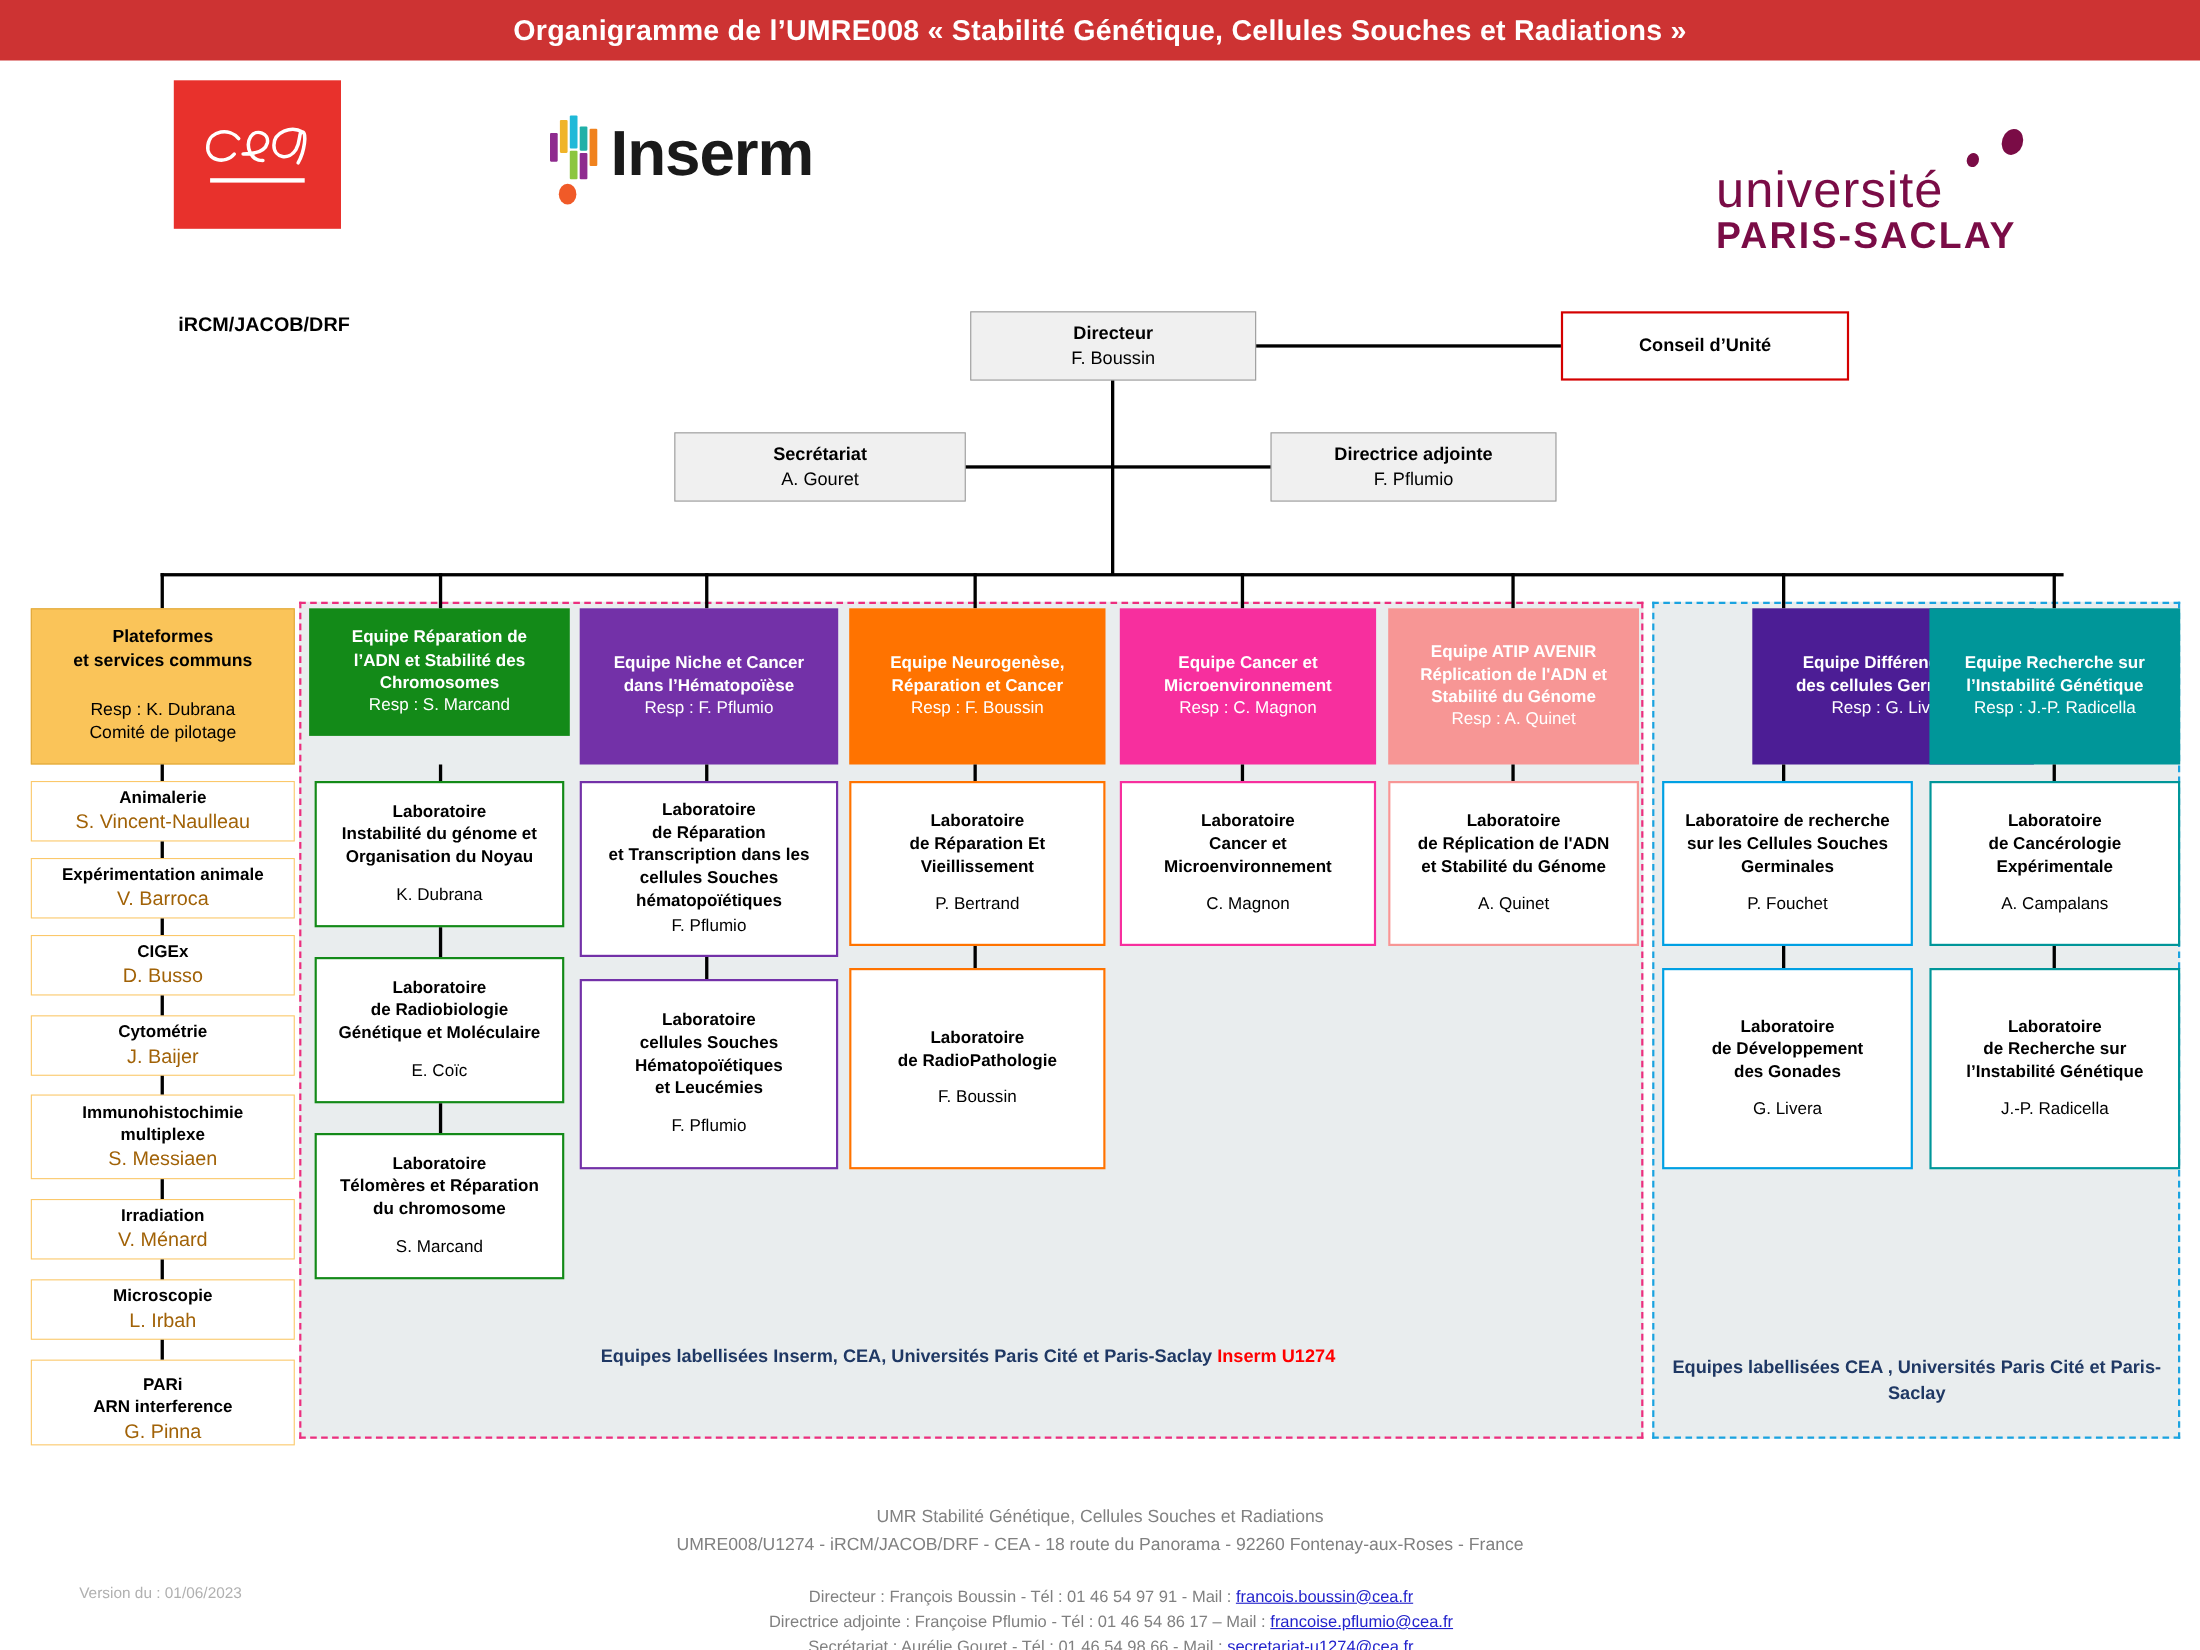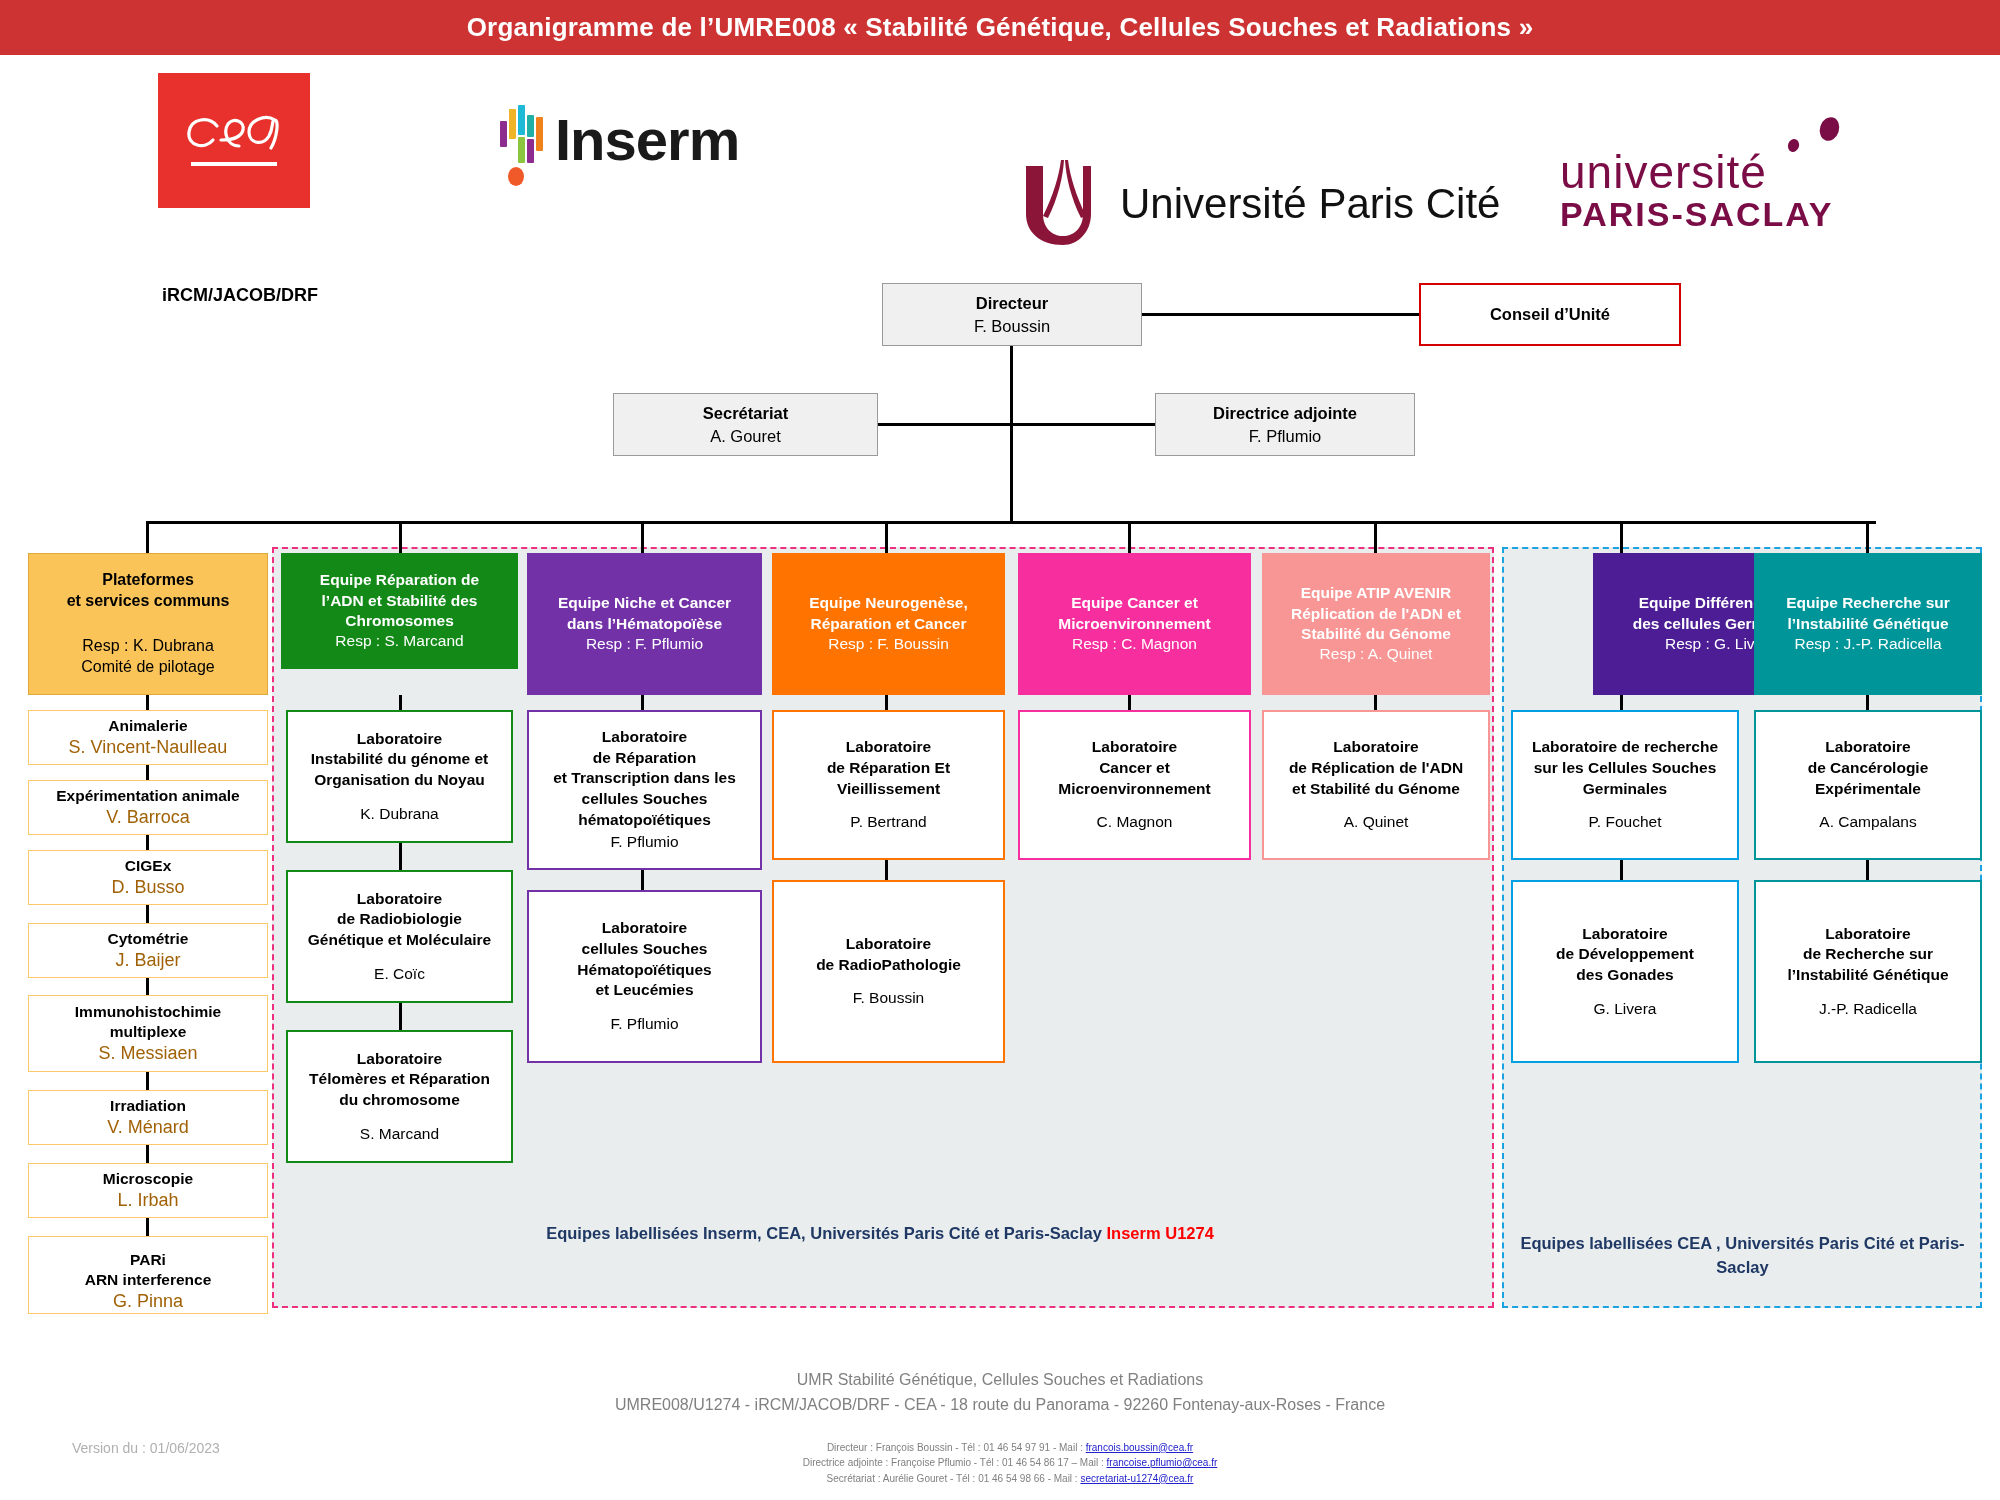--- a/index.html
+++ b/index.html
@@ -88,21 +88,21 @@
   .team-head .s { font-size:15.5px; color:#ffffff; line-height:1.32; }
 
   
   .lab { background:#ffffff; }
   .lab .t { font-size:15.5px; font-weight:bold; color:#000; line-height:1.33; }
   .lab .s { font-size:15.5px; color:#000; line-height:1.33; margin-top:13px; }
 
   
   #footer { position:absolute; left:0; top:1368px; width:2000px; text-align:center; }
   #footer .f1 { font-size:16px; color:#808080; line-height:1.55; }
-  #footer .f2 { font-size:10px; color:#808080; line-height:1.55;margin-left:20px; }
+  #footer .f2 { font-size:15px; color:#808080; line-height:1.55;margin-left:20px; }
   #footer .mail { color:#2222cc; text-decoration:underline; }
   #version { position:absolute; left:72px; top:1440px; font-size:14px; color:#b0b0b0; }
 </style>
 </head>
 <body>
 
 <div id="title-bar">
   <span class="title-text">Organigramme de l’UMRE008 « Stabilité Génétique, Cellules Souches et Radiations »</span>
 </div>
 
@@ -127,34 +127,20 @@
       <i style="left:18px; top:0px;  height:30px; background:#1fb9d8;"></i>
       <i style="left:18px; top:32px; height:26px; background:#8cc63f;"></i>
       <i style="left:27px; top:10px; height:22px; background:#21b0a8;"></i>
       <i style="left:27px; top:34px; height:24px; background:#8e2b8e;"></i>
       <i style="left:36px; top:12px; height:34px; background:#f0821e;"></i>
     </span>
     <span id="inserm-word">Inserm</span>
     <span id="inserm-dot"></span>
   </div>
 
-  <div class="logo" id="upc-logo">
-    <svg id="upc-mark" viewBox="0 0 86 88">
-      <g fill="#8a1538">
-        <path d="M6 6 h17 v48 c0 14 9 22 20 22 v9 C20 85 6 72 6 54 Z"></path>
-        <path d="M43 76 c11 0 20-8 20-22 V6 h8 v48 c0 18-13 31-28 31 z"></path>
-        <path d="M45 0 l3 0 c2 16 8 36 18 56 l-5 2 C51 38 46 17 45 0 Z"></path>
-        <path d="M44 0 l-3 0 C39 16 33 36 23 56 l5 2 C38 38 43 17 44 0 Z"></path>
-      </g>
-    </svg>
-    <span id="upc-text">
-      <span class="ln">Université</span>
-      <span class="ln">Paris Cité</span>
-    </span>
-  </div>
 
   <div class="logo" id="ups-logo">
     <div id="ups-line1">
       <span>université</span>
       <span id="ups-dot-big"></span>
       <span id="ups-dot-small"></span>
     </div>
     <div id="ups-line2">PARIS-SACLAY</div>
   </div>
 </div>

